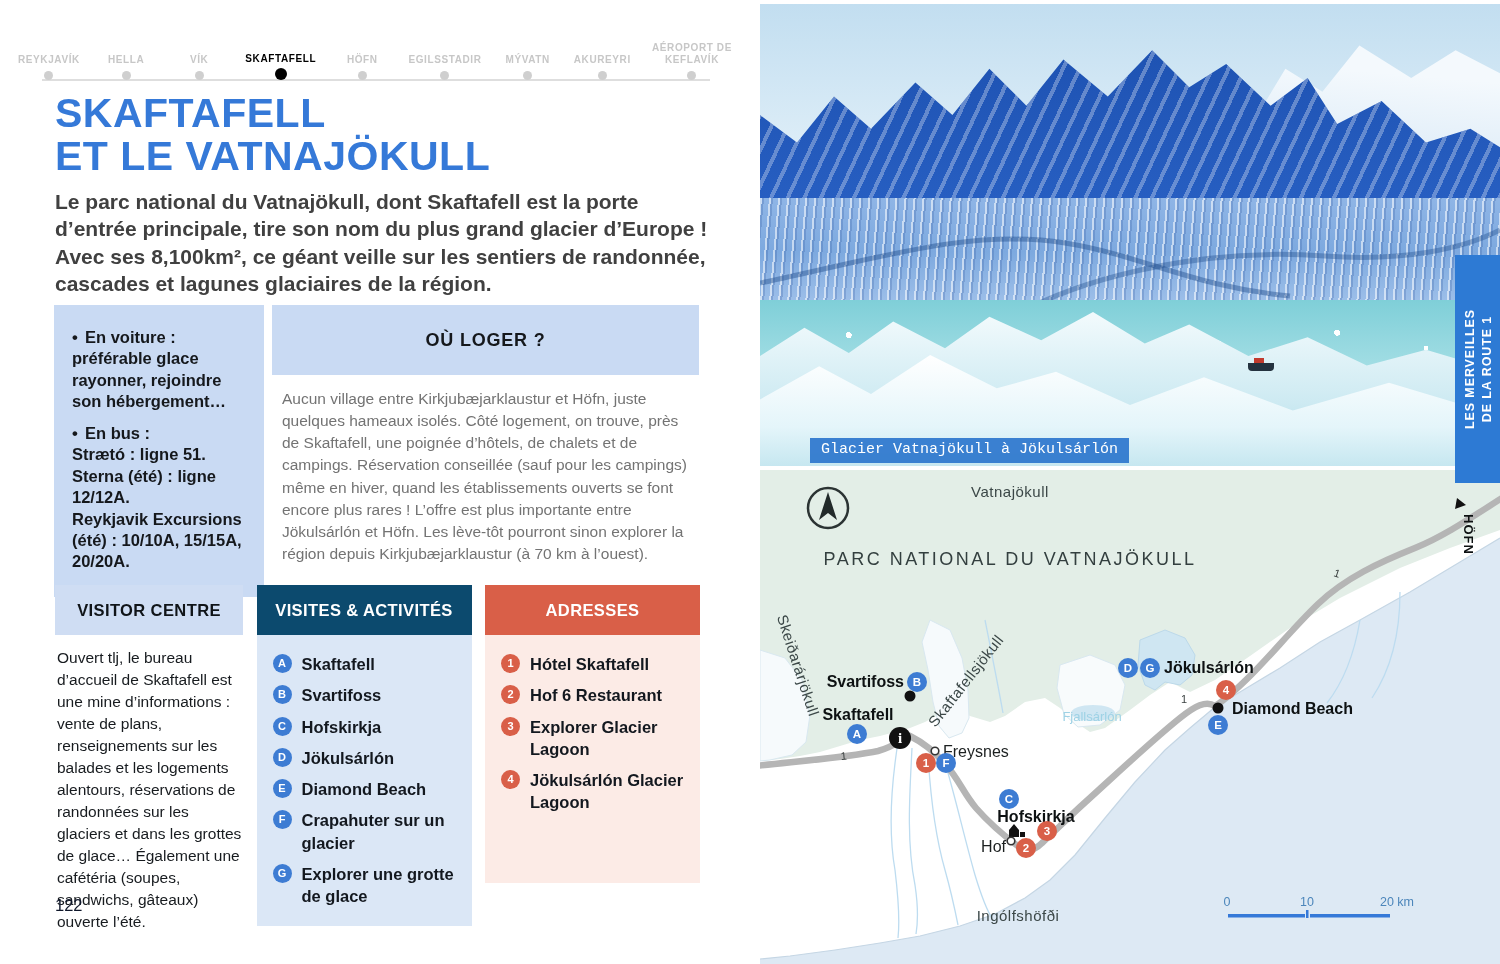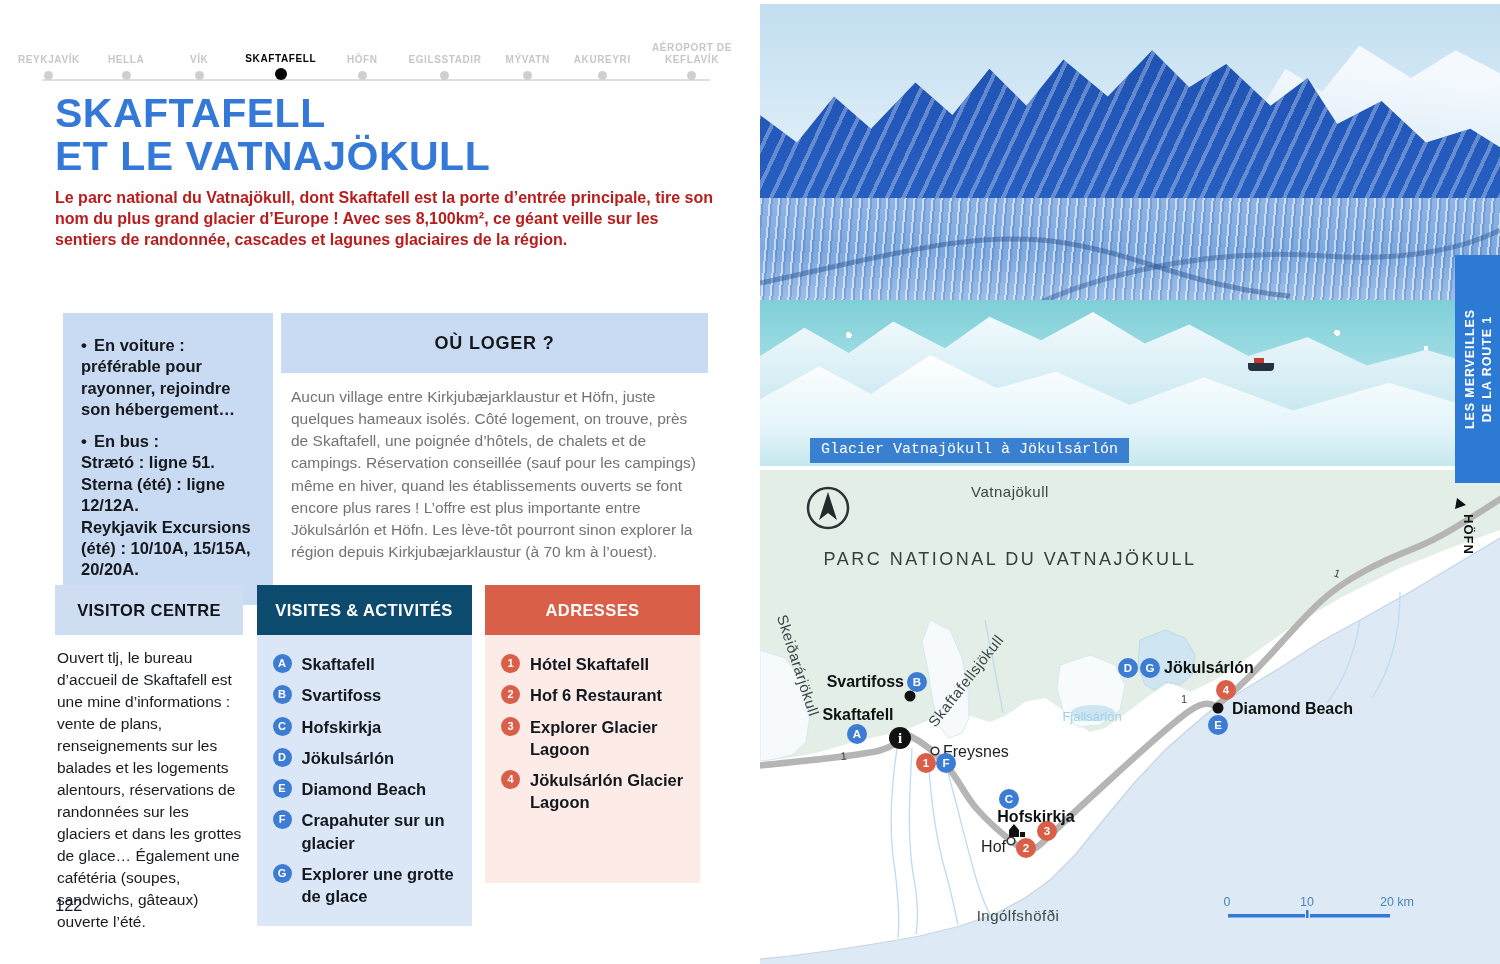--- a/index.html
+++ b/index.html
@@ -15,31 +15,31 @@
                text-align:center; text-transform:uppercase; line-height:1.15; max-width:84px; min-height:24px;
                display:flex; align-items:flex-end; justify-content:center;}
   .nav-item.active .nav-label { color:#000; }
   .nav-line { position:absolute; left:24px; right:24px; top:39px; height:2px; background:#dedede; }
   .nav-dot { width:9px; height:9px; border-radius:50%; background:#cfcfcf; margin-top:6px; z-index:2; }
   .nav-item.active .nav-dot { width:12px; height:12px; background:#000; margin-top:4px; }
 
   
   .title { position:absolute; left:55px; top:92px; color:#3579d8; font-weight:800;
            font-size:41px; line-height:1.04; letter-spacing:.5px; }
-  .intro { position:absolute; left:55px; top:188px; width:660px; font-size:16px;
-           font-weight:bold; color:#b91c1c; line-height:1.3; }
-
-  
-  .row1 { position:absolute; left:63px; top:305px; width:645px; display:grid;
-          grid-template-columns:210px 1fr; column-gap:8px;margin-top:8px; }
+  .intro { position:absolute; left:55px; top:188px; width:660px; font-size:21px;
+           font-weight:bold; color:#404040; line-height:1.3; }
+
+  
+  .row1 { position:absolute; left:54px; top:305px; width:645px; display:grid;
+          grid-template-columns:210px 1fr; column-gap:8px; }
   .transport { background:#c9daf3; padding:22px 18px; min-height:263px; font-size:16.5px;
                font-weight:bold; color:#15181c; line-height:1.3; }
   .transport p { margin-bottom:2px; }
   .bullet { display:inline-block; width:13px; }
-  .lodging-header { background:#c9daf3; height:60px; display:flex; align-items:center;
+  .lodging-header { background:#c9daf3; height:70px; display:flex; align-items:center;
                     justify-content:center; font-size:18px; font-weight:bold; letter-spacing:.8px; color:#15181c; }
   .lodging-body { padding:13px 4px 0 10px; font-size:15.5px; color:#737373; line-height:1.43; }
 
   
   .row2 { position:absolute; left:55px; top:585px; width:645px; display:grid;
           grid-template-columns:188px 215px 215px; column-gap:13.5px; }
   .col-header { height:50px; display:flex; align-items:center; justify-content:center;
                 font-size:16.5px; font-weight:bold; letter-spacing:.4px; }
   .visitor-header { background:#cfddf3; color:#101418; }
   .visits-header { background:#0c4a6e; color:#fff; }
@@ -163,21 +163,21 @@
 
   <h1 class="title">
     <span>SKAFTAFELL</span><br>
     <span>ET LE VATNAJÖKULL</span>
   </h1>
   <p class="intro">Le parc national du Vatnajökull, dont Skaftafell est la porte d’entrée principale, tire son nom du plus grand glacier d’Europe ! Avec ses 8,100km², ce géant veille sur les sentiers de randonnée, cascades et lagunes glaciaires de la région.</p>
 
   <div class="row1">
     <div class="transport">
       <p><span class="bullet">•</span><span>En voiture :</span><br>
-      <span>préférable pour rayonner, rejoindre son hébergement…</span></p>
+      <span>préférable glace rayonner, rejoindre son hébergement…</span></p>
       <p style="margin-top:10px;"><span class="bullet">•</span><span>En bus :</span><br>
       <span>Strætó : ligne 51.</span><br>
       <span>Sterna (été) : ligne 12/12A.</span><br>
       <span>Reykjavik Excursions (été) : 10/10A, 15/15A, 20/20A.</span></p>
     </div>
     <div>
       <div class="lodging-header">OÙ LOGER ?</div>
       <div class="lodging-body">Aucun village entre Kirkjubæjarklaustur et Höfn, juste quelques hameaux isolés. Côté logement, on trouve, près de Skaftafell, une poignée d’hôtels, de chalets et de campings. Réservation conseillée (sauf pour les campings) même en hiver, quand les établissements ouverts se font encore plus rares ! L’offre est plus importante entre Jökulsárlón et Höfn. Les lève-tôt pourront sinon explorer la région depuis Kirkjubæjarklaustur (à 70 km à l’ouest).</div>
     </div>
   </div>

